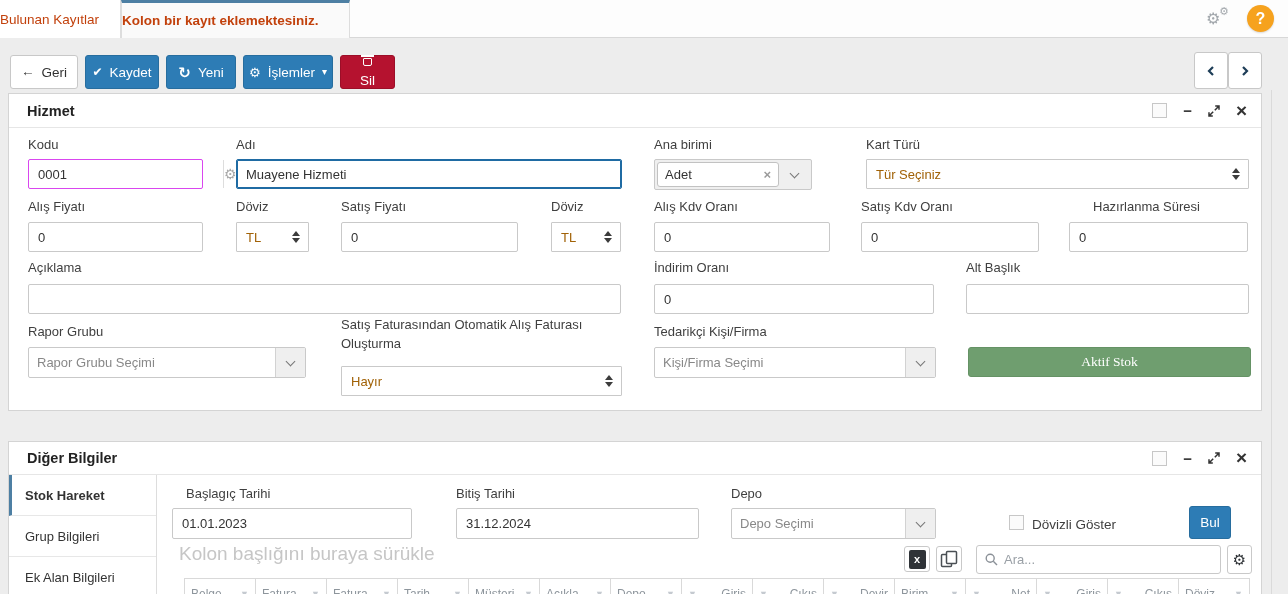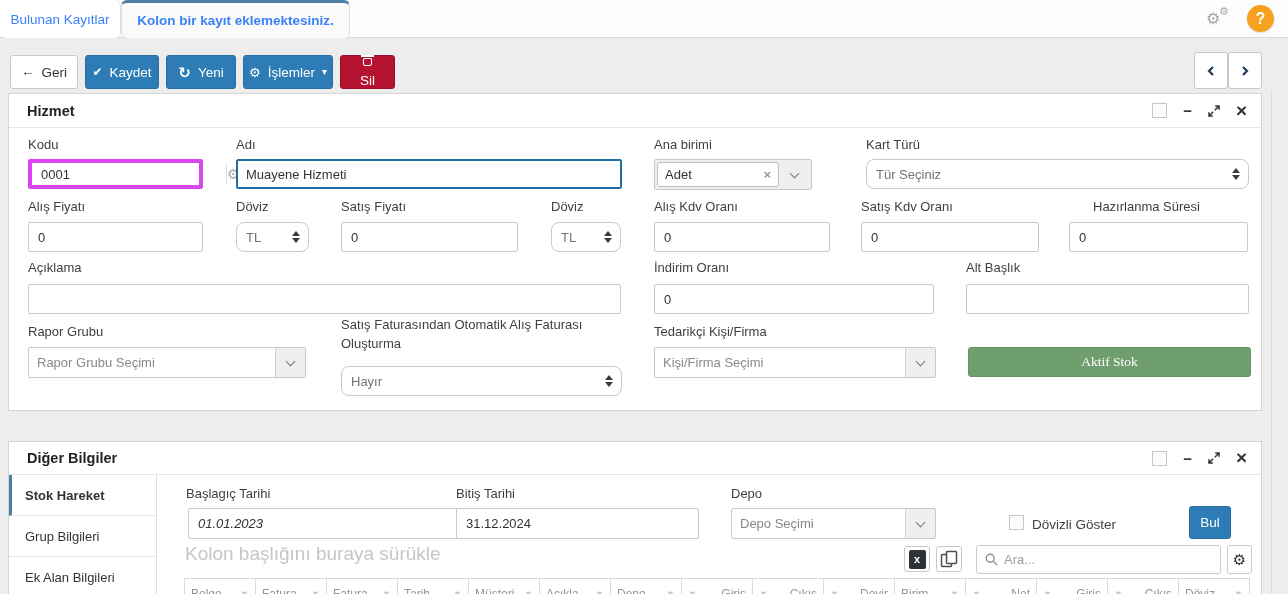--- a/index.html
+++ b/index.html
@@ -2,21 +2,21 @@
 <html><head>
 <meta charset="utf-8">
 <style>
   * { box-sizing: border-box; margin: 0; padding: 0; }
   html,body { width:1288px; height:594px; }
   body { font-family: "Liberation Sans", "DejaVu Sans", sans-serif; background:#ededed; color:#333; }
   #app { position:relative; width:1288px; height:594px; overflow:hidden; }
 
   
   .tabbar { position:absolute; left:0; top:0; width:1288px; height:38px; background:#fdfdfd; border-bottom:1px solid #d8d8d8; }
-  .tab { position:absolute; top:0; height:38px; display:flex; align-items:center; justify-content:center; font-size:13.5px; color:#3b82f6; background:#fff; border-right:1px solid #ddd; cursor:pointer;border-radius:6px; }
+  .tab { position:absolute; top:0; height:38px; display:flex; align-items:center; font-size:13.5px; color:#c2410c; background:#fff; border-right:1px solid #ddd; cursor:pointer; }
   .tab.inactive { left:0; width:121px; border-left:none; }
   .tab.active { left:121px; width:229px; font-weight:bold; background:#fafafa; border-left:1px solid #ddd; border-top:3px solid #4d7fa3; }
   .gears { position:absolute; right:52px; top:7px; width:30px; height:24px; color:#a3a8ad; }
   .gears .g1 { position:absolute; left:0; top:2px; font-size:16px; }
   .gears .g2 { position:absolute; left:13px; top:-2px; font-size:11px; }
   .help { position:absolute; right:14px; top:5px; width:27px; height:27px; border-radius:50%; background:#f6a21e; color:#fff; font-weight:bold; font-size:16px; display:flex; align-items:center; justify-content:center; cursor:pointer; box-shadow:0 1px 2px rgba(0,0,0,.15); }
 
   
   .btn { position:absolute; height:34px; display:inline-flex; align-items:center; justify-content:center; gap:7px; border-radius:3px; font-size:13.5px; cursor:pointer; }
   .btn-light { background:#fff; border:1px solid #c8c8c8; color:#333; }
@@ -36,36 +36,36 @@
   .win-box { width:15px; height:15px; border:1px solid #c7c7c7; background:#fbfbfb; cursor:pointer; }
   .win-glyph { color:#333; cursor:pointer; display:flex; align-items:center; }
   .minus { font-size:15px; font-weight:bold; }
   .close { font-size:19px; font-weight:800; line-height:14px; }
 
   .lbl { position:absolute; font-size:13px; color:#3f3f3f; white-space:nowrap; }
   .inp { position:absolute; height:30px; border:1px solid #c9c9c9; border-radius:2px; background:#fff; font-family:inherit; font-size:13px; color:#333; padding:0 9px; outline:none; }
   .inp.focused { border:1px solid #1f6ba3; box-shadow:inset 0 0 0 1px #1f6ba3; }
   .inp::placeholder { color:#999; }
 
-  .selectbox { position:absolute; height:30px; border:1px solid #c9c9c9; border-radius:8px; background:#fff; display:flex; align-items:center; padding:0 24px 0 9px; font-size:13px; color:#737373; cursor:pointer; }
+  .selectbox { position:absolute; height:30px; border:1px solid #c9c9c9; border-radius:1px; background:#fff; display:flex; align-items:center; padding:0 24px 0 9px; font-size:13px; color:#a16207; cursor:pointer; }
   .spinner { position:absolute; right:8px; top:50%; transform:translateY(-50%); display:flex; flex-direction:column; gap:2px; }
   .spinner::before { content:''; border-left:4px solid transparent; border-right:4px solid transparent; border-bottom:5px solid #3c3c3c; }
   .spinner::after  { content:''; border-left:4px solid transparent; border-right:4px solid transparent; border-top:5px solid #3c3c3c; }
 
   .combo { position:absolute; height:31px; border:1px solid #c9c9c9; border-radius:2px; background:#fff; display:flex; align-items:stretch; cursor:pointer; }
   .combo .val { flex:1; display:flex; align-items:center; padding:0 8px; font-size:13px; color:#888; }
   .combo .addon { width:30px; background:#efefef; border-left:1px solid #d2d2d2; display:flex; align-items:center; justify-content:center; }
   .chev { width:7px; height:7px; border-right:1.6px solid #777; border-bottom:1.6px solid #777; transform:rotate(45deg); margin-top:-3px; }
   .combo.tagstyle { background:#efefef; padding:2px; }
   .combo.tagstyle .pill { flex:1; background:#fff; border:1px solid #c2c2c2; border-radius:3px; display:flex; align-items:center; padding:0 7px; font-size:13px; color:#333; }
   .combo.tagstyle .clear { margin-left:auto; color:#9a9a9a; font-weight:bold; font-size:13px; cursor:pointer; }
   .combo.tagstyle .addon { background:transparent; border-left:none; }
 
   .addon-btn { width:35px; background:#fff; border-left:1px solid #ddd; display:flex; align-items:center; justify-content:center; color:#a8a8a8; font-size:14px; cursor:pointer; }
-  .kodu-wrap { position:absolute; height:30px; border:4px solid #d946ef; border-radius:2px; background:#fff; display:flex; align-items:stretch; }
+  .kodu-wrap { position:absolute; height:30px; border:1px solid #d946ef; border-radius:2px; background:#fff; display:flex; align-items:stretch; }
   .kodu-wrap input { flex:1; border:none; outline:none; font-family:inherit; font-size:13px; color:#333; padding:0 9px; background:transparent; }
 
   .green-btn { position:absolute; background:#6f9e6f; border:1px solid #659265; border-radius:3px; color:#fff; font-size:13.5px; display:flex; align-items:center; justify-content:center; cursor:pointer; }
 
   
   .side-tabs { position:absolute; left:0; top:33px; width:148px; bottom:0; border-right:1px solid #ddd; background:#fff; }
   .side-tab { height:41px; display:flex; align-items:center; padding-left:16px; font-size:13px; color:#333; border-bottom:1px solid #e7e7e7; cursor:pointer; }
   .side-tab.active { font-weight:bold; border-left:3px solid #4d7fa3; padding-left:13px; }
 
   
@@ -263,41 +263,41 @@
         </div>
       <div class="side-tab">
           <span>Grup Bilgileri</span>
         </div>
       <div class="side-tab">
           <span>Ek Alan Bilgileri</span>
         </div>
     </div>
 
     <div class="lbl" style="left:177px; top:44px;">Başlagıç Tarihi</div>
-    <input class="inp" style="left: 179px; top: 66px; width: 276px; height: 31px; font-style: italic;" value="01.01.2023">
+    <input class="inp" style="left: 163px; top: 66px; width: 240px; height: 31px;" value="01.01.2023">
 
     <div class="lbl" style="left:447px; top:44px;">Bitiş Tarihi</div>
     <input class="inp" style="left: 447px; top: 66px; width: 243px; height: 31px;" value="31.12.2024">
 
     <div class="lbl" style="left:722px; top:44px;">Depo</div>
     <div class="combo" style="left:722px; top:66px; width:205px;">
       <span class="val">Depo Seçimi</span>
       <span class="addon">
           <span class="chev"></span>
         </span>
     </div>
 
     <span class="win-box" style="position:absolute; left:1000px; top:73px;"></span>
     <div class="lbl" style="left:1023px; top:75px; font-size:13.5px;">Dövizli Göster</div>
 
     <div class="btn btn-blue" style="left:1180px; top:64px; width:42px; height:33px;">
       <span>Bul</span>
     </div>
 
-    <div class="drag-hint" style="left:176px; top:101px;">Kolon başlığını buraya sürükle</div>
+    <div class="drag-hint" style="left:170px; top:101px;">Kolon başlığını buraya sürükle</div>
 
     <div class="tool-btn" style="left:895px; top:104px;">
       <span class="xls">x</span>
     </div>
     <div class="tool-btn" style="left:927px; top:104px;">
       <svg width="18" height="18" viewBox="0 0 18 18">
         <rect x="1.5" y="4.5" width="10" height="12" rx="1" fill="none" stroke="#4a4f54" stroke-width="1.5"></rect>
         <rect x="6.5" y="1.5" width="10" height="12" rx="1" fill="#fff" stroke="#4a4f54" stroke-width="1.5"></rect>
       </svg>
     </div>

